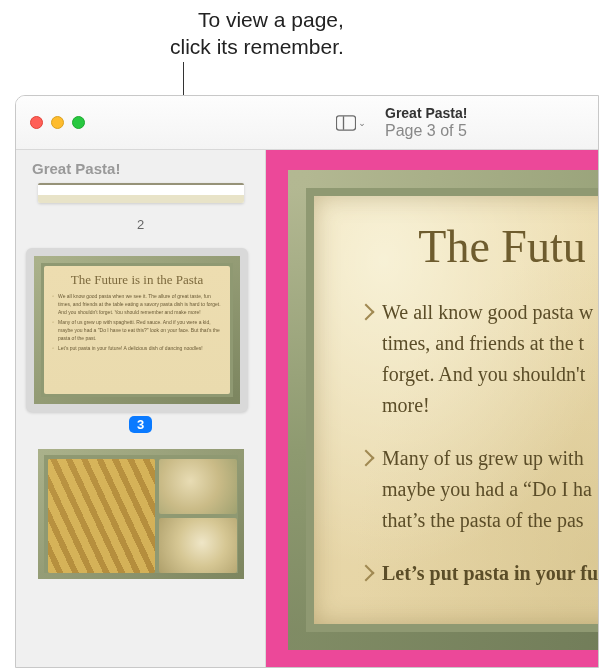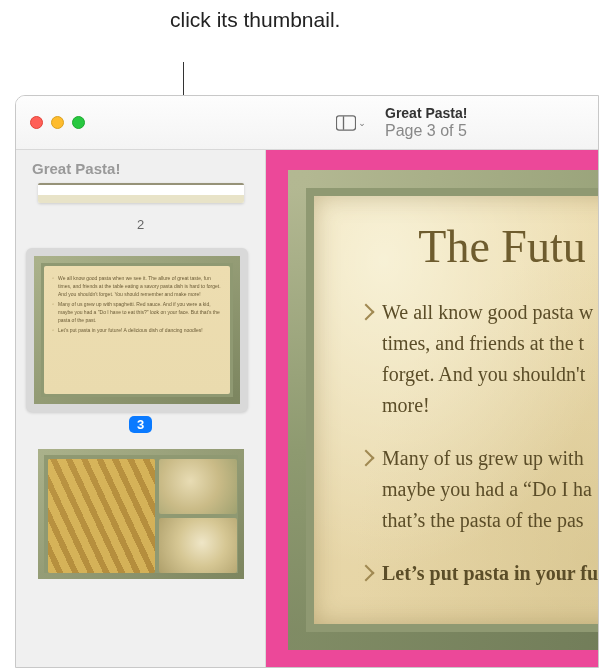--- a/index.html
+++ b/index.html
@@ -212,21 +212,22 @@
     width:10px; height:10px;
     border-right:2px solid #a08952;
     border-bottom:2px solid #a08952;
     transform: rotate(-45deg);
   }
 </style>
 </head>
 <body>
 
 <div class="annotation">
-  <div>click its thumbnail.</div>
+  <div>To view a page,</div>
+  <div>click its remember.</div>
 </div>
 <div class="annotation-line"></div>
 
 <div class="window">
   <div class="titlebar">
     <div class="traffic-lights">
       <div class="light red"></div>
       <div class="light yellow"></div>
       <div class="light green"></div>
     </div>
@@ -252,20 +253,21 @@
         <div class="thumb partial-top"></div>
       </div>
 
       <div class="thumb-wrap">
         <div class="page-num">2</div>
       </div>
 
       <div class="thumb selected-wrap">
         <div class="thumb-slide">
           <div class="parchment">
+            <div class="t-title">The Future is in the Pasta</div>
             <div class="t-line">We all know good pasta when we see it. The allure of great taste, fun times, and friends at the table eating a savory pasta dish is hard to forget. And you shouldn't forget. You should remember and make more!</div>
             <div class="t-line">Many of us grew up with spaghetti. Red sauce. And if you were a kid, maybe you had a "Do I have to eat this?" look on your face. But that's the pasta of the past.</div>
             <div class="t-line">Let's put pasta in your future! A delicious dish of dancing noodles!</div>
           </div>
         </div>
       </div>
       <div class="thumb-wrap">
         <div class="page-num selected">3</div>
       </div>
 

